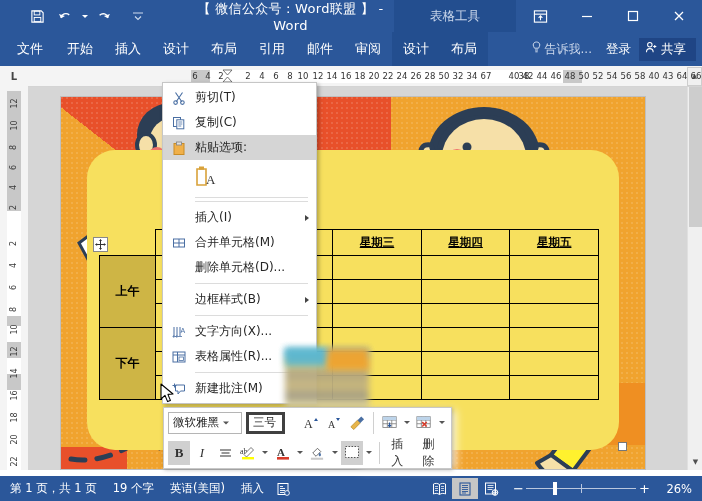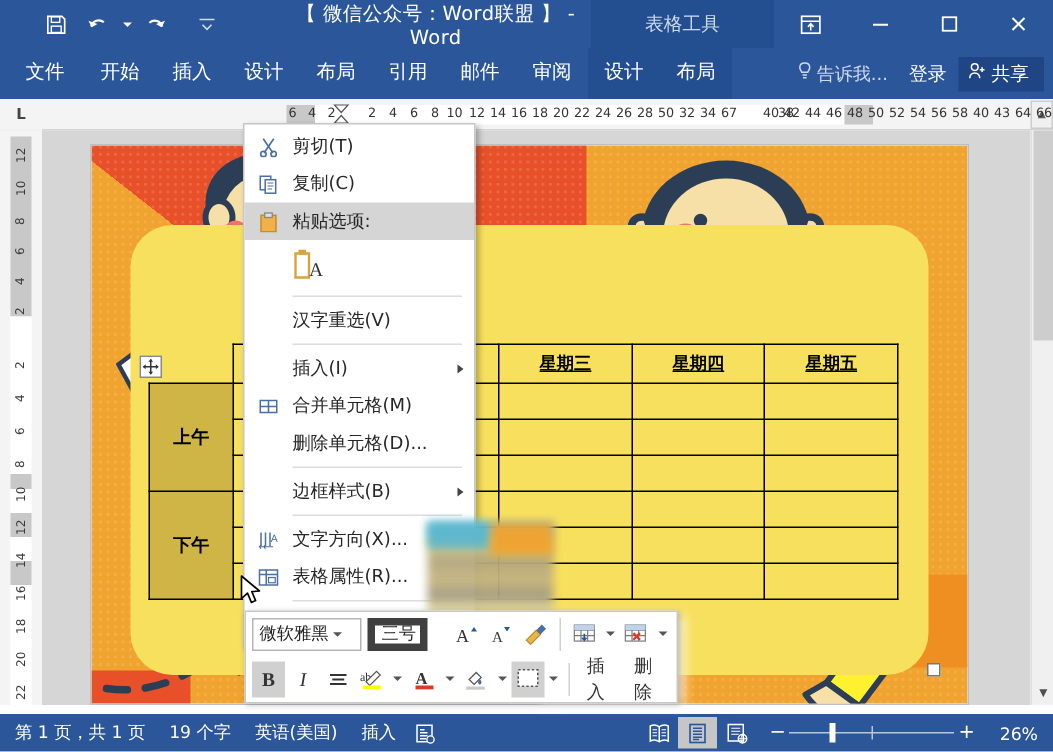--- a/index.html
+++ b/index.html
@@ -186,21 +186,21 @@
     z-index:60; display:flex; flex-direction:column;
   }
   .mbrow { height:30px; display:flex; align-items:center; padding:0 4px; gap:1px;}
   .mbrow.r2 { height:31px; }
   .mbbtn { height:24px; min-width:22px; padding:0 3px; display:flex; align-items:center; justify-content:center;
            color:#333; font-size:13px; }
   .mbbtn.on { background:#d0d0d0; }
   .fontbox { width:93px; height:22px; border:1px solid #b5b5b5; display:flex; align-items:center;
              padding-left:4px; font-size:11.5px; color:#222; position:relative; }
   .fontbox .cv { position:absolute; right:12px; top:50%; transform:translateY(-50%); }
-  .sizebox { width:47px; height:22px; border:5px solid #404040; display:flex; align-items:center;
+  .sizebox { width:47px; height:22px; border:3px solid #404040; display:flex; align-items:center;
              padding-left:4px; font-size:11.5px; color:#222; margin-left:3px; }
   .caret { width:0;height:0;border-top:3.5px solid #555;border-left:3px solid transparent;border-right:3px solid transparent; }
   .mbsep { width:1px; height:22px; background:#d0d0d0; margin:0 4px; }
   .mbtxt { font-size:12px; color:#333; padding:0 6px; }
   
   .blurfx {
     position:absolute; left:285px; top:348px; width:84px; height:62px;
     filter:blur(3px); opacity:.95; z-index:55;
     background:
       linear-gradient(to bottom,
@@ -586,23 +586,20 @@
     <div class="pasteicons">
       <span>
         <svg width="22" height="24" viewBox="0 0 22 24">
           <path d="M2 5h9v16H2z" fill="none" stroke="#d9a23a" stroke-width="1.6"></path>
           <rect x="4" y="2.5" width="5" height="3.2" fill="#d9a23a"></rect>
           <text x="11" y="20" font-family="Liberation Serif, serif" font-size="13" fill="#333">A</text>
         </svg>
       </span>
     </div>
     <div class="ctxsep"></div>
-    <div class="ctxitem">
-      <span>汉字重选(V)</span>
-    </div>
     <div class="ctxsep"></div>
     <div class="ctxitem">
       <span>插入(I)</span>
       <span class="arrw"></span>
     </div>
     <div class="ctxitem">
       <span class="ico">
         <svg width="14" height="14" viewBox="0 0 14 14">
             <rect x="1.5" y="3" width="11" height="8" fill="none" stroke="#4a6fa3" stroke-width="1"></rect>
             <path d="M1.5 7h11M7 3v8" stroke="#4a6fa3" stroke-width="1"></path>

